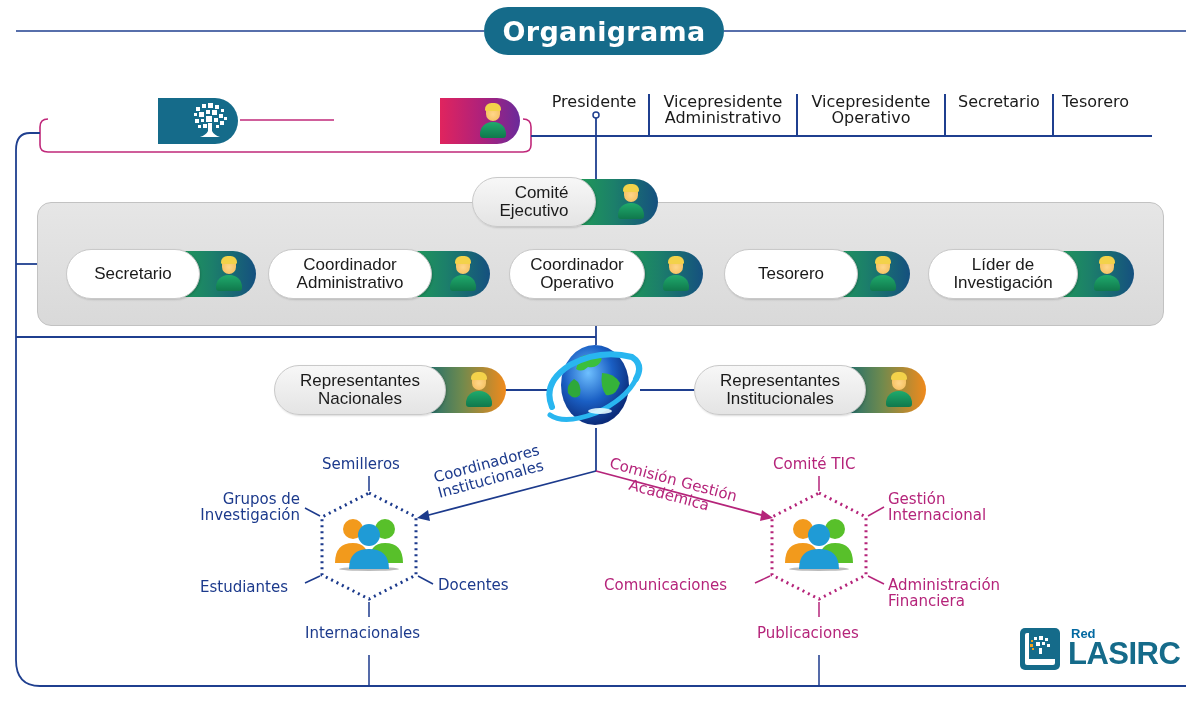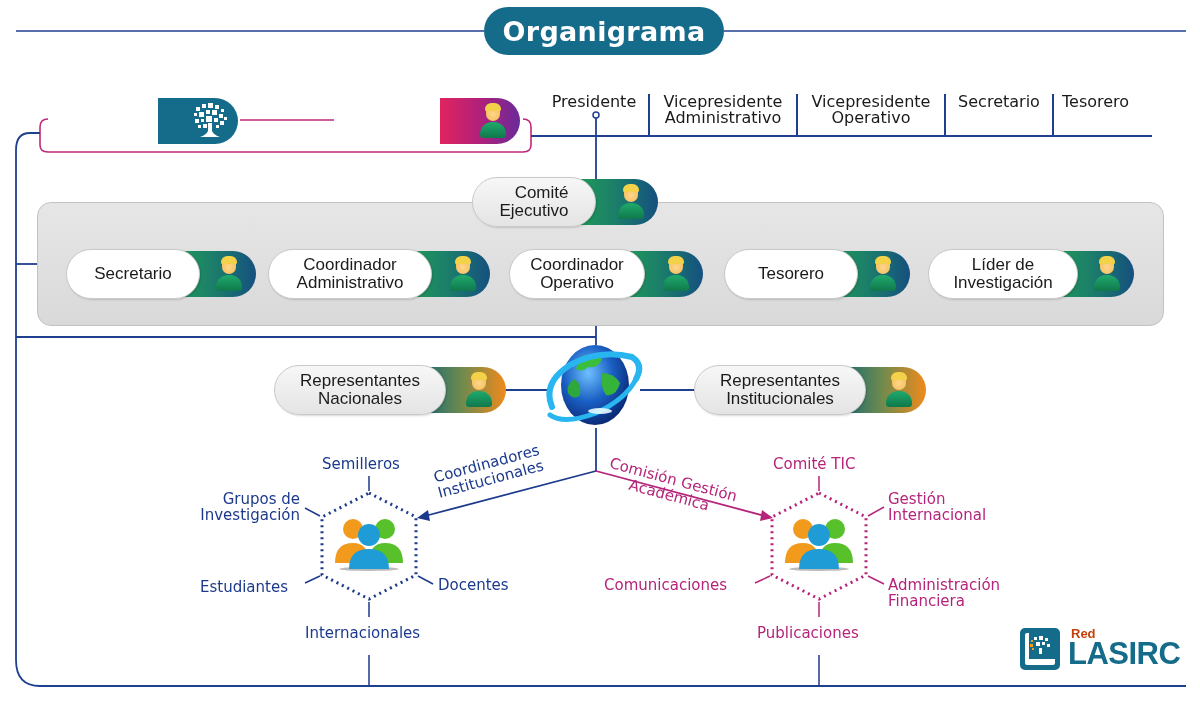--- a/index.html
+++ b/index.html
@@ -57,21 +57,21 @@
   .lbl { position: absolute; font-family: "DejaVu Sans", sans-serif; font-size: 15px; line-height: 16px; white-space: nowrap; }
   .blue { color: #1c3a8c; }
   .mag { color: #b5247a; }
   .rot { position: absolute; font-family: "DejaVu Sans", sans-serif; font-size: 15px; line-height: 16px; text-align: center; white-space: nowrap; }
 
   .group-icon { position: absolute; width: 72px; height: 56px; }
 
   
   .logo { position: absolute; left: 1020px; top: 628px; width: 170px; height: 44px; }
   .logo-box { position: absolute; left: 0; top: 0; width: 40px; height: 42px; border-radius: 5px; background: #156b8a; }
-  .logo-small { position: absolute; left: 51px; top: -2px; font-size: 13px; font-weight: bold; color: #c2410c; }
+  .logo-small { position: absolute; left: 51px; top: -2px; font-size: 13px; font-weight: bold; color: #0369a1; }
   .logo-big { position: absolute; left: 48px; top: 8px; font-size: 31px; font-weight: bold; color: #156b8a; letter-spacing: -0.5px; font-family: "Liberation Sans", sans-serif; }
 </style>
 </head>
 <body>
 
 <svg class="lines" viewBox="0 0 1200 712">
 
   <line x1="16" y1="31" x2="484" y2="31" stroke="#1f3f8f" stroke-width="1.5"></line>
   <line x1="724" y1="31" x2="1186" y2="31" stroke="#1f3f8f" stroke-width="1.5"></line>
 

